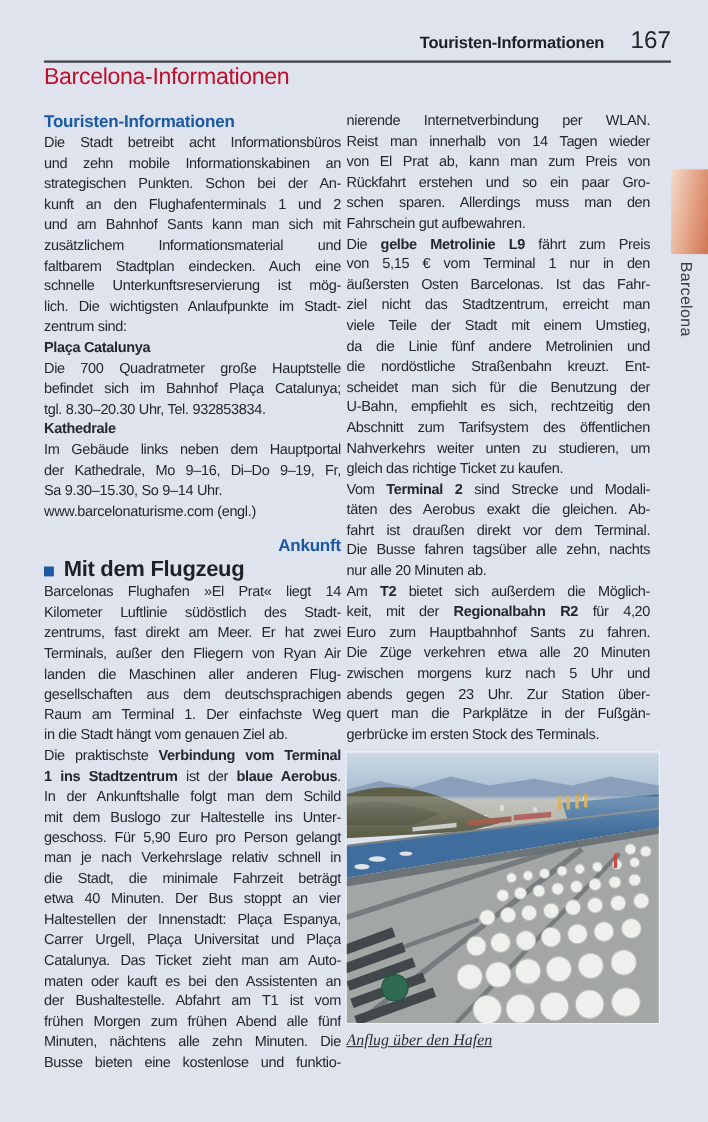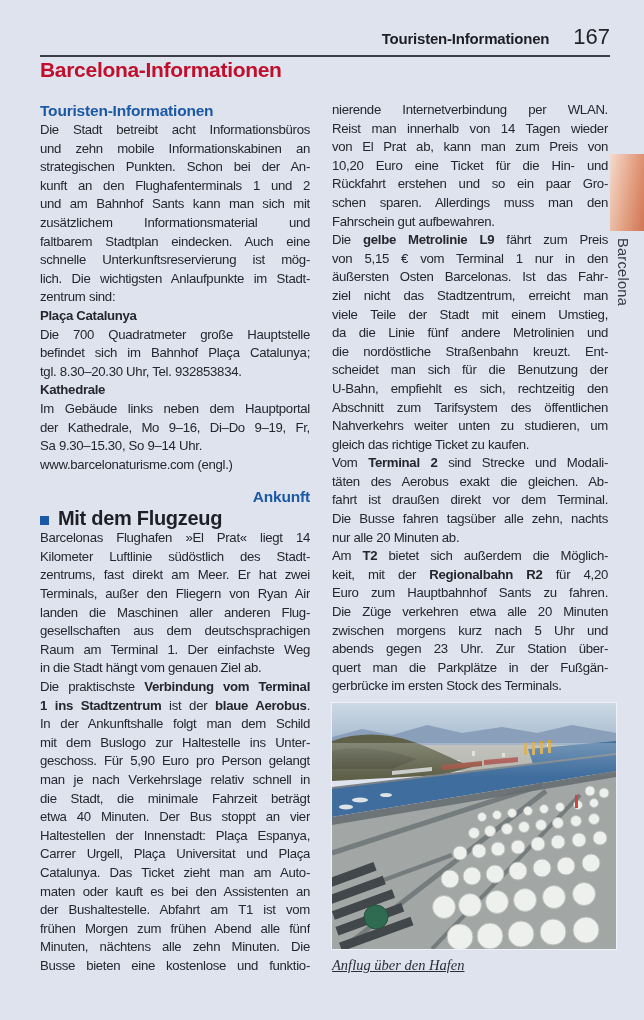--- a/index.html
+++ b/index.html
@@ -2,24 +2,24 @@
 <html><head>
 <meta charset="utf-8">
 <style>
   html,body{margin:0;padding:0;}
   .page{position:relative;width:644px;height:1020px;background:#dfe3ee;overflow:hidden;
         font-family:"Liberation Sans",sans-serif;color:#26262e;}
   .header{position:absolute;left:40px;top:24px;width:570px;display:flex;justify-content:flex-end;
           align-items:baseline;gap:24px;padding-bottom:5px;border-bottom:2px solid #3d3d47;}
   .header .t{font-weight:700;font-size:15px;letter-spacing:-0.2px;color:#1e1e26;}
   .header .n{font-size:22px;color:#23232b;}
-  .main-title{position:absolute;left:40px;top:58px;font-size:21px;font-weight:700;color:#c00e2d;letter-spacing:-0.3px;}
+  .main-title{position:absolute;left:40px;top:58px;font-size:21px;font-weight:400;color:#c00e2d;letter-spacing:-0.3px;}
   .col{position:absolute;top:101px;font-size:13.2px;line-height:18.6px;letter-spacing:-0.3px;}
   .col.left{left:40px;width:270px;}
-  .col.right{left:332px;width:276px;}
+  .col.right{left:315px;width:276px;}
   .line{white-space:nowrap;overflow:hidden;text-align:justify;text-align-last:justify;}
   .line.nj{text-align-last:left;}
   .line b{font-weight:700;}
   .h2{color:#1c59a4;font-weight:700;font-size:15.5px;line-height:20px;letter-spacing:-0.2px;}
   .h2.space{margin-top:13px;text-align:right;}
   .h3{font-weight:700;font-size:20px;line-height:19px;margin:2px 0 1px 0;color:#1f1f27;}
   .sq{display:inline-block;width:9px;height:9px;background:#1c59a4;margin-right:9px;}
   figure{margin:7px 0 0 0;width:284px;}
   .photo{width:284px;height:246px;display:block;outline:1px solid #eef1f8;}
   figcaption{font-family:"Liberation Serif",serif;font-style:italic;font-size:14.5px;color:#2c2c36;
@@ -93,21 +93,20 @@
         <div class="line"><span>Busse bieten eine kostenlose und funktio-</span></div>
       </div>
     </div>
 
   <div class="col right">
     <div id="col-right-text">
         <div class="para">
           <div class="line"><span>nierende Internetverbindung per WLAN.</span></div>
           <div class="line"><span>Reist man innerhalb von 14 Tagen wieder</span></div>
           <div class="line"><span>von El Prat ab, kann man zum Preis von</span></div>
-          <div class="line"><span>10,20 Euro eine Ticket für die Hin- und</span></div>
           <div class="line"><span>Rückfahrt erstehen und so ein paar Gro-</span></div>
           <div class="line"><span>schen sparen. Allerdings muss man den</span></div>
           <div class="line nj"><span>Fahrschein gut aufbewahren.</span></div>
           <div class="line"><span>Die </span><b>gelbe Metrolinie L9</b><span> fährt zum Preis</span></div>
           <div class="line"><span>von 5,15 € vom Terminal 1 nur in den</span></div>
           <div class="line"><span>äußersten Osten Barcelonas. Ist das Fahr-</span></div>
           <div class="line"><span>ziel nicht das Stadtzentrum, erreicht man</span></div>
           <div class="line"><span>viele Teile der Stadt mit einem Umstieg,</span></div>
           <div class="line"><span>da die Linie fünf andere Metrolinien und</span></div>
           <div class="line"><span>die nordöstliche Straßenbahn kreuzt. Ent-</span></div>

